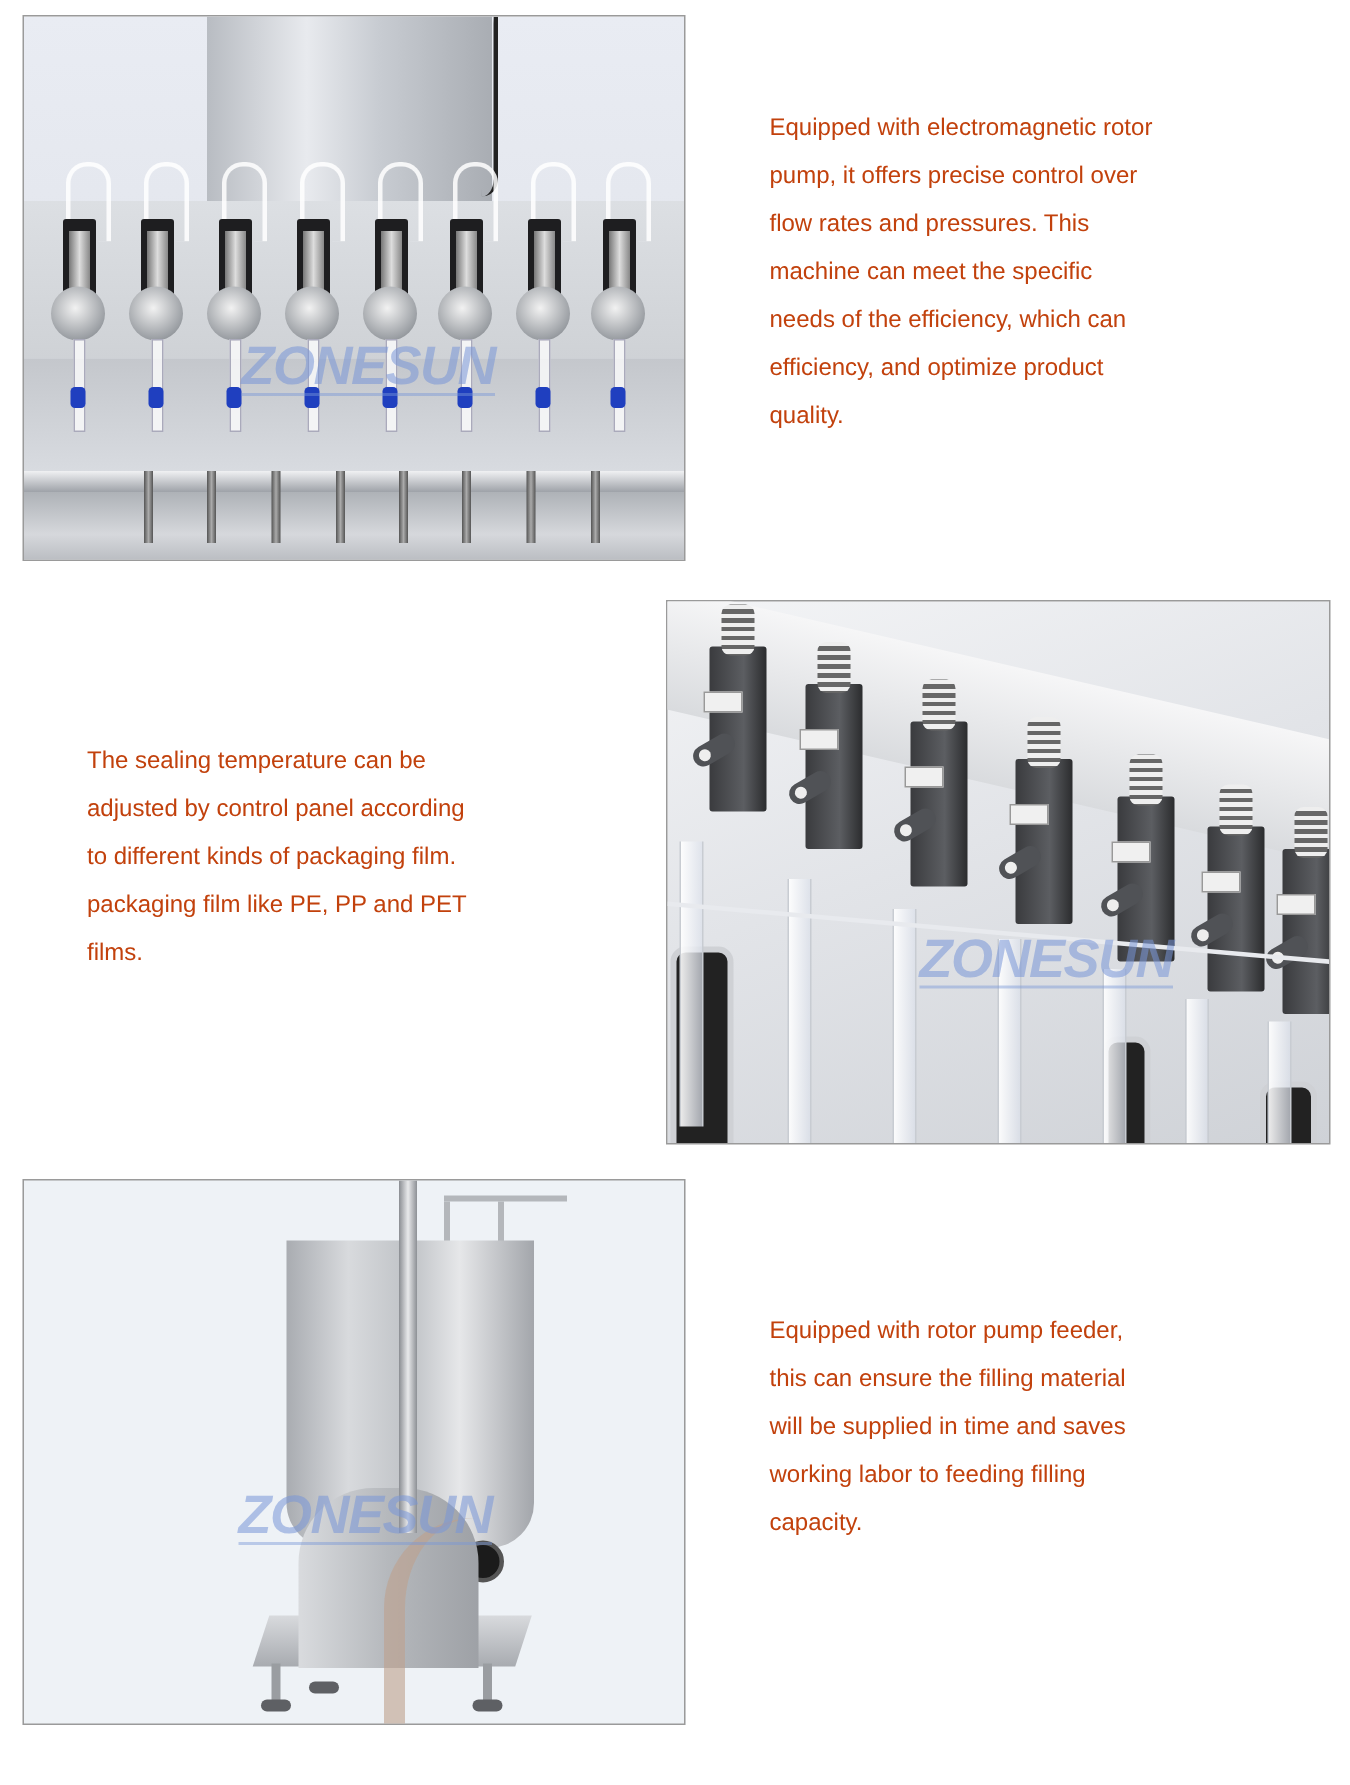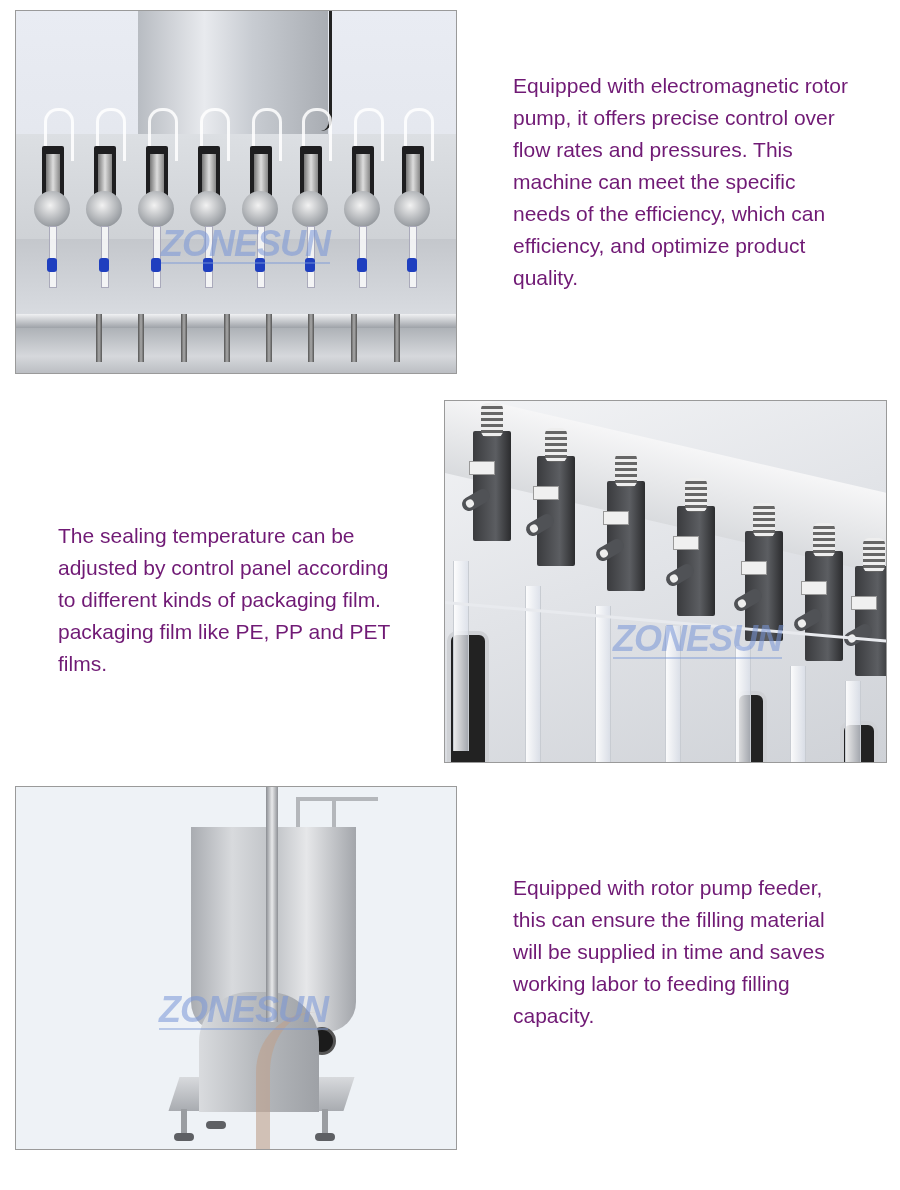--- a/index.html
+++ b/index.html
@@ -1,18 +1,18 @@
 <!DOCTYPE html>
 <html><head>
 <meta charset="utf-8">
 <style>
   html, body { margin:0; padding:0; background:#ffffff; }
   body { width:900px; height:1190px; position:relative; overflow:hidden; font-family:"Liberation Sans", sans-serif; }
   .frame { position:absolute; border:1px solid #9a9a9a; overflow:hidden; box-sizing:border-box; }
-  .desc { position:absolute; color:#701a75; font-size:21px; line-height:32px; margin:0; }
+  .desc { position:absolute; color:#c2410c; font-size:16px; line-height:32px; margin:0; }
   .desc span { display:block; white-space:nowrap; }
   .watermark { position:absolute; font-family:"Liberation Sans", sans-serif; font-weight:bold; font-style:italic; font-size:36px; color:rgba(120,150,215,0.55); letter-spacing:-1px; border-bottom:2px solid rgba(120,150,215,0.45); line-height:36px; }
 
   
   #f1 { left:15px; top:10px; width:442px; height:364px; background:linear-gradient(#e9ecf3 0%, #e4e7ee 40%, #d9dbe0 100%); }
   #f1 .hopper { position:absolute; left:122px; top:0; width:190px; height:125px; background:linear-gradient(90deg,#b8bcc2,#e8eaee 35%,#c8ccd2 60%,#a9adb3); }
   #f1 .cable { position:absolute; left:305px; top:0; width:8px; height:120px; border-right:3px solid #222; border-radius:0 0 40px 0; }
   #f1 .panel { position:absolute; left:0; top:123px; width:442px; height:105px; background:linear-gradient(#dcdfe3,#cfd2d6); }
   #f1 .lower { position:absolute; left:0; top:228px; width:442px; height:75px; background:linear-gradient(#c4c7cc,#d8dbe0); }
   #f1 .rail { position:absolute; left:0; top:303px; width:442px; height:14px; background:linear-gradient(#f0f1f3,#9ea2a8); }
@@ -197,21 +197,21 @@
       </div>
       <div class="sealer" style="left: 410px; top: 165px;">
         <div class="spring"></div>
         <div class="pad"></div>
         <div class="arm"></div>
       </div>
     </div>
   <div class="bar"></div>
   <div class="watermark" style="left:168px;top:220px;">ZONESUN</div>
 </div>
-<p class="desc" id="d2" style="left:58px;top:520px;">
+<p class="desc" id="d2" style="left:58px;top:492px;">
     <span>The sealing temperature can be</span>
     <span>adjusted by control panel according</span>
     <span>to different kinds of packaging film.</span>
     <span>packaging film like PE, PP and PET</span>
     <span>films.</span>
   </p>
 
 <div class="frame" id="f3">
   <div class="handle"></div>
   <div class="tank"></div>

